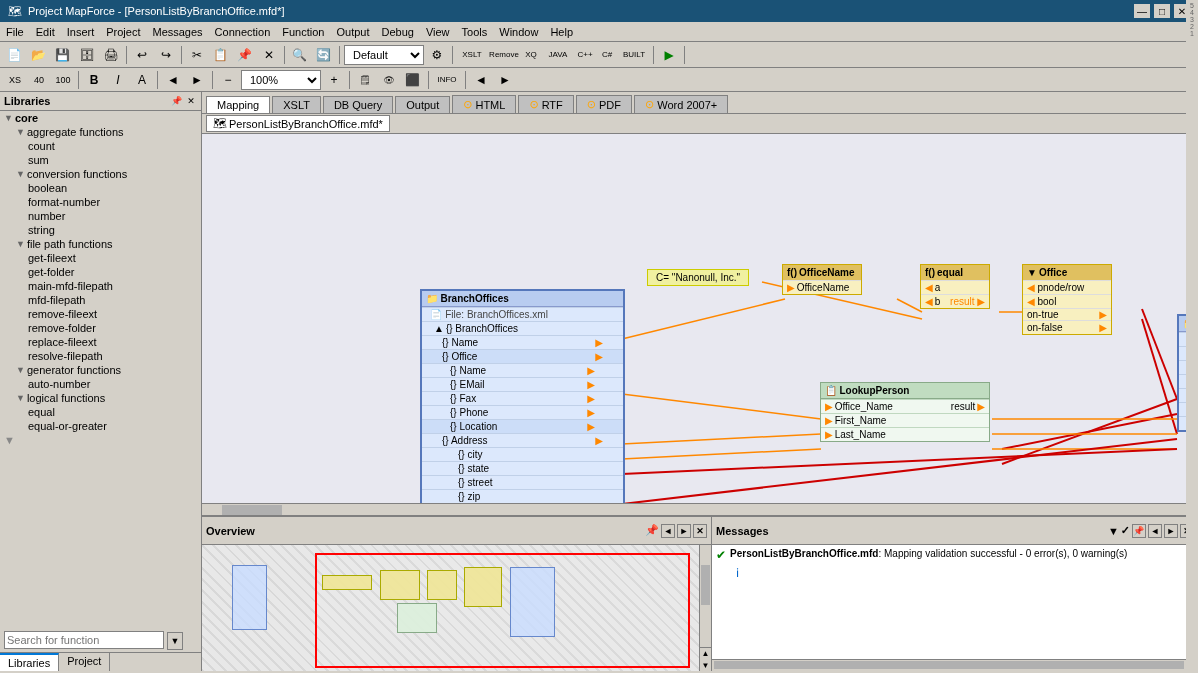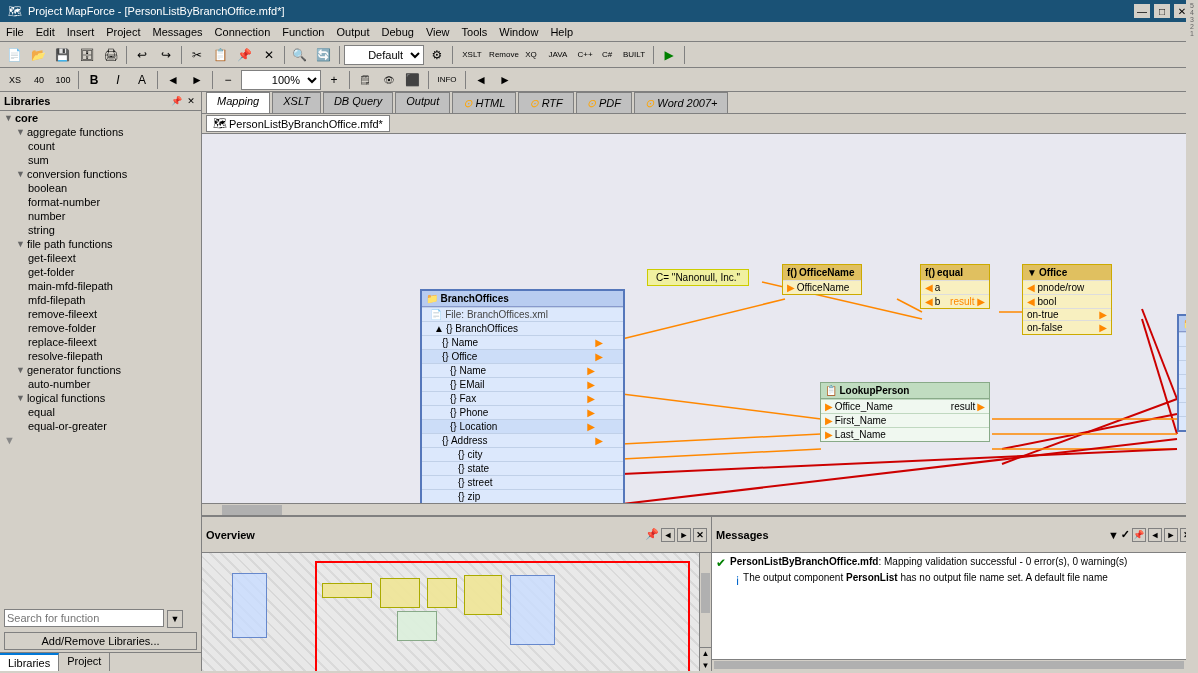--- a/index.html
+++ b/index.html
@@ -12,21 +12,21 @@
     #titlebar-controls span { width: 16px; height: 14px; display: flex; align-items: center; justify-content: center; background: #d4d0c8; color: black; font-size: 10px; cursor: pointer; }
     
     
     #menubar { background: #d4d0c8; height: 20px; display: flex; align-items: center; border-bottom: 1px solid #808080; }
     #menubar span { padding: 2px 6px; font-size: 11px; cursor: pointer; }
     
     
     .toolbar { background: #d4d0c8; height: 26px; display: flex; align-items: center; padding: 2px 4px; border-bottom: 1px solid #808080; gap: 2px; }
     .toolbar-btn { width: 22px; height: 20px; background: #d4d0c8; border: 1px solid transparent; display: flex; align-items: center; justify-content: center; cursor: pointer; font-size: 12px; }
     .toolbar-sep { width: 1px; height: 18px; background: #808080; margin: 0 2px; }
-    .toolbar-dropdown { height: 20px; background: white; border: 1px solid #808080; padding: 0 4px; font-size: 11px; min-width: 80px; text-align: right; }
+    .toolbar-dropdown { height: 20px; background: white; border: 1px solid #808080; padding: 0 4px; font-size: 11px; min-width: 80px; }
     
     
     #main { display: flex; height: calc(673px - 22px - 20px - 26px - 26px); }
     
     
     #left-panel { width: 202px; background: #d4d0c8; border-right: 1px solid #808080; display: flex; flex-direction: column; }
     #left-panel-header { background: #d4d0c8; padding: 2px 4px; border-bottom: 1px solid #808080; display: flex; align-items: center; justify-content: space-between; }
     #libraries-title { font-weight: bold; font-size: 11px; }
     #library-tree { flex: 1; overflow-y: auto; font-size: 11px; }
     .tree-item { padding: 1px 4px; cursor: pointer; display: flex; align-items: center; gap: 2px; }
@@ -46,26 +46,26 @@
     
     #right-area { flex: 1; display: flex; flex-direction: column; }
     
     
     #mapping-area { flex: 1; background: #e8e8f0; position: relative; overflow: hidden; border-bottom: 1px solid #808080; }
     
     
     #bottom-area { height: 155px; display: flex; border-top: 1px solid #808080; }
     #overview-panel { width: 510px; border-right: 1px solid #808080; display: flex; flex-direction: column; }
     #messages-panel { flex: 1; display: flex; flex-direction: column; }
-    .panel-header { background: #d4d0c8; height: 36px; display: flex; align-items: center; justify-content: space-between; padding: 0 4px; border-bottom: 1px solid #808080; font-size: 11px; font-weight: bold; }
+    .panel-header { background: #d4d0c8; height: 28px; display: flex; align-items: center; justify-content: space-between; padding: 0 4px; border-bottom: 1px solid #808080; font-size: 11px; font-weight: bold; }
     .panel-controls { display: flex; gap: 2px; align-items: center; }
     .panel-ctrl-btn { width: 14px; height: 14px; font-size: 9px; background: #d4d0c8; border: 1px solid #808080; cursor: pointer; display: flex; align-items: center; justify-content: center; }
     
     
-    #mapping-tabs { display: flex; background: #d4d0c8; border-bottom: 1px solid #808080; height: 22px; padding: 0 4px; gap: 2px; font-style: italic; }
+    #mapping-tabs { display: flex; background: #d4d0c8; border-bottom: 1px solid #808080; height: 22px; align-items: flex-end; padding: 0 4px; gap: 2px; }
     .map-tab { padding: 2px 10px; font-size: 11px; cursor: pointer; background: #c0c0c0; border: 1px solid #808080; border-bottom: none; }
     .map-tab.active { background: white; }
     .map-tab.has-icon { display: flex; align-items: center; gap: 3px; }
     
     
     #file-tab { background: #d4d0c8; height: 20px; display: flex; align-items: center; padding: 0 4px; border-bottom: 1px solid #808080; gap: 4px; font-size: 11px; }
     .file-tab-item { padding: 1px 6px; background: white; border: 1px solid #808080; cursor: pointer; display: flex; align-items: center; gap: 2px; }
     
     
     #overview-canvas { flex: 1; background: repeating-linear-gradient(45deg, #d8d8d8 0px, #d8d8d8 2px, #e8e8e8 2px, #e8e8e8 8px); position: relative; overflow: hidden; }
@@ -270,21 +270,20 @@
         <span>equal-or-greater</span>
       </div>
 
       <div class="tree-item" style="color:#888;">▼</div>
     </div>
 
     <div class="search-box">
       <input class="search-input" type="text" placeholder="Search for function" style="">
       <span class="search-dropdown">▼</span>
     </div>
-    <button class="add-remove-btn">Add/Remove Libraries...</button>
 
     <div id="panel-tabs">
       <div class="panel-tab active">Libraries</div>
       <div class="panel-tab">Project</div>
     </div>
   </div>
 
   <div id="right-area">
 
     <div id="mapping-tabs">
@@ -546,21 +545,20 @@
           </div>
         </div>
         <div id="messages-content">
           <div class="msg-row">
             <span class="msg-icon">✔</span>
             <span><b>PersonListByBranchOffice.mfd</b>: Mapping validation successful - 0 error(s), 0 warning(s)</span>
           </div>
           <div class="msg-row">
             <span style="margin-left:16px;"></span>
             <span class="msg-icon-info">ℹ</span>
-            <span>The output component  <b>PersonList</b> has no output file name set. A default file name</span>
           </div>
         </div>
 
         <div style="position:absolute; right:0; top:0; bottom:0; width:12px; background:#d4d0c8;">
           <div style="font-size:7px; text-align:center; padding-top:2px; color:#666;">5<br>4<br>3<br>2<br>1</div>
         </div>
         <div style="height:12px; background:#d4d0c8; border-top:1px solid #808080;">
           <div style="width:100%; height:10px; background:#d4d0c8; display:flex; align-items:center; justify-content:flex-end; padding-right:12px;">
             <div style="flex:1; height:8px; background:#b0b0b0; margin:1px 2px;"></div>
           </div>

